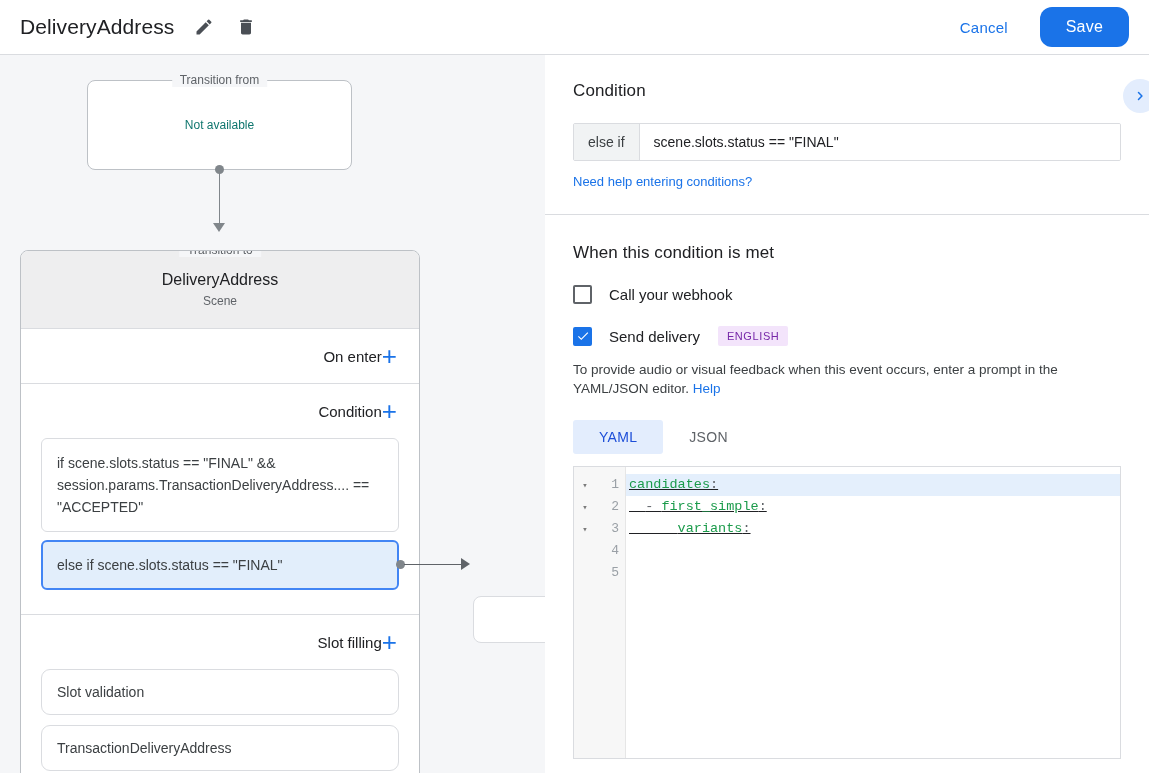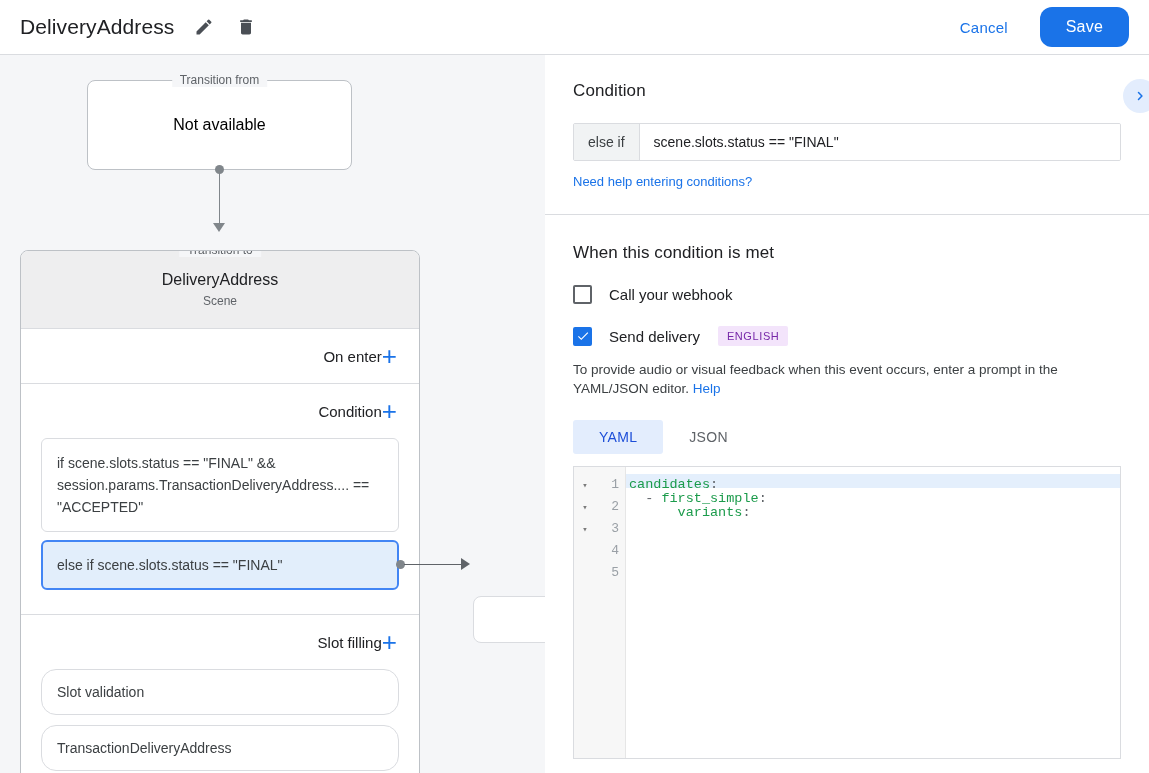--- a/index.html
+++ b/index.html
@@ -57,21 +57,21 @@
     position: absolute; top: -8px; left: 50%; transform: translateX(-50%);
     background: #f5f6f8; padding: 0 8px; font-size: 12px; color: #5f6368;
     white-space: nowrap;
   }
 
   #card-from {
     left: 87px; top: 25px; width: 265px; height: 90px;
   }
   #card-from .body {
     display: flex; align-items: center; justify-content: center;
-    height: 100%; font-size: 16px; color: #000000;
+    height: 100%; font-size: 12px; color: #0f766e;
   }
 
   
   .conn-dot {
     position: absolute; width: 9px; height: 9px; border-radius: 50%;
     background: #80868b;
   }
   .conn-line-v {
     position: absolute; width: 1px; background: #80868b;
   }
@@ -115,21 +115,21 @@
     border: 1px solid #dadce0; border-radius: 6px; background: #fff;
     padding: 13px 15px; font-size: 14px; color: #3c4043; line-height: 22px;
     margin-bottom: 8px; cursor: pointer; word-break: break-word;
   }
   .cond-box.selected {
     border: 2px solid #4285f4; background: #e2eefb; padding: 12px 14px;
   }
   .cond-box.selected .cond-text { line-height: 22px; }
 
   .slot-box {
-    border: 1px solid #dadce0; border-radius: 15px; background: #fff;
+    border: 1px solid #dadce0; border-radius: 9px; background: #fff;
     height: 46px; display: flex; align-items: center; padding: 0 15px;
     font-size: 14px; color: #3c4043; margin-bottom: 10px; cursor: pointer;
   }
 
   #card-stub {
     position: absolute; left: 473px; top: 541px; width: 140px; height: 47px;
     border: 1px solid #dadce0; border-radius: 8px; background: #fff;
   }
 
   
@@ -212,22 +212,23 @@
     width: 30px; background: #f7f7f7; padding-top: 7px; flex: none;
     text-align: right; padding-right: 6px;
     border-right: 1px solid #e6e6e6;
   }
   .ed-nums div { height: 22px; line-height: 22px; font-size: 13px; color: #9aa0a6; }
   .ed-code {
     flex: 1 1 auto; padding-top: 7px; overflow: hidden;
     font-size: 13.5px; position: relative;
   }
   .ed-line {
-    height: 14px; line-height: 22px; white-space: pre;
+    height: 22px; line-height: 22px; white-space: pre;
     padding-left: 3px;
+    text-decoration: underline;
   }
   .ed-line.hl { background: #e4effc; }
   .tok-key { color: #1b9b4b; }
   .tok-punct { color: #5f6368; }
   .tok-dash { color: #5f6368; }
   .tok-val { color: #202124; }
 </style>
 </head>
 <body>
 

